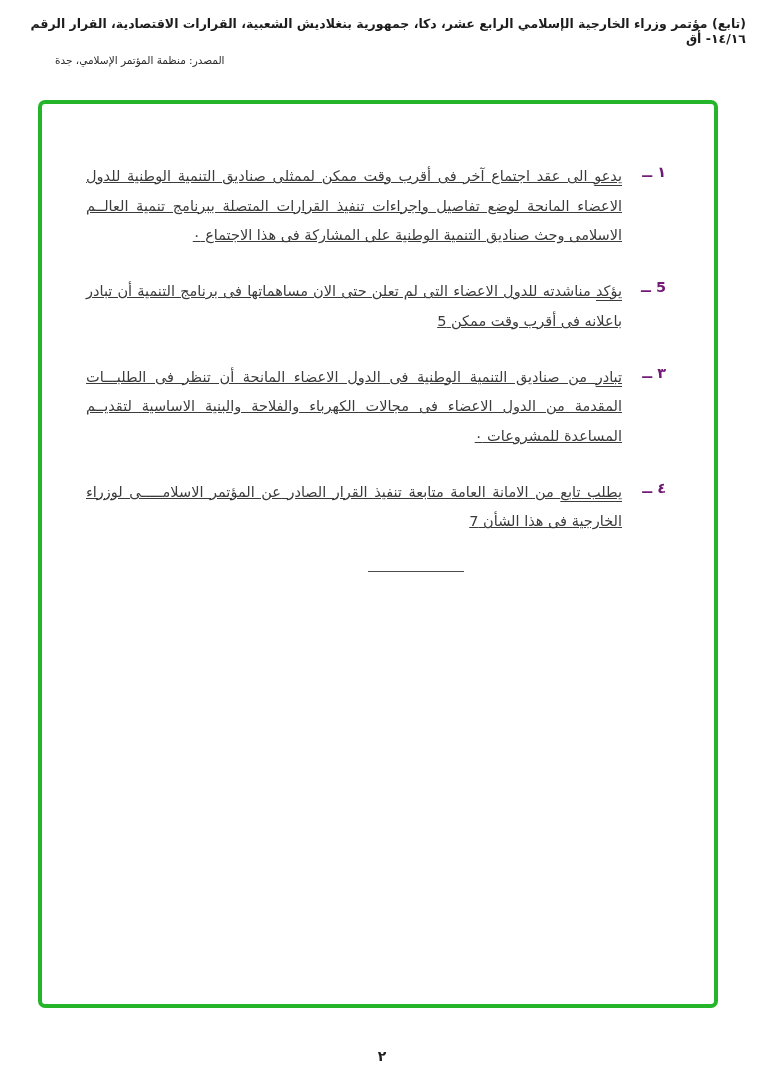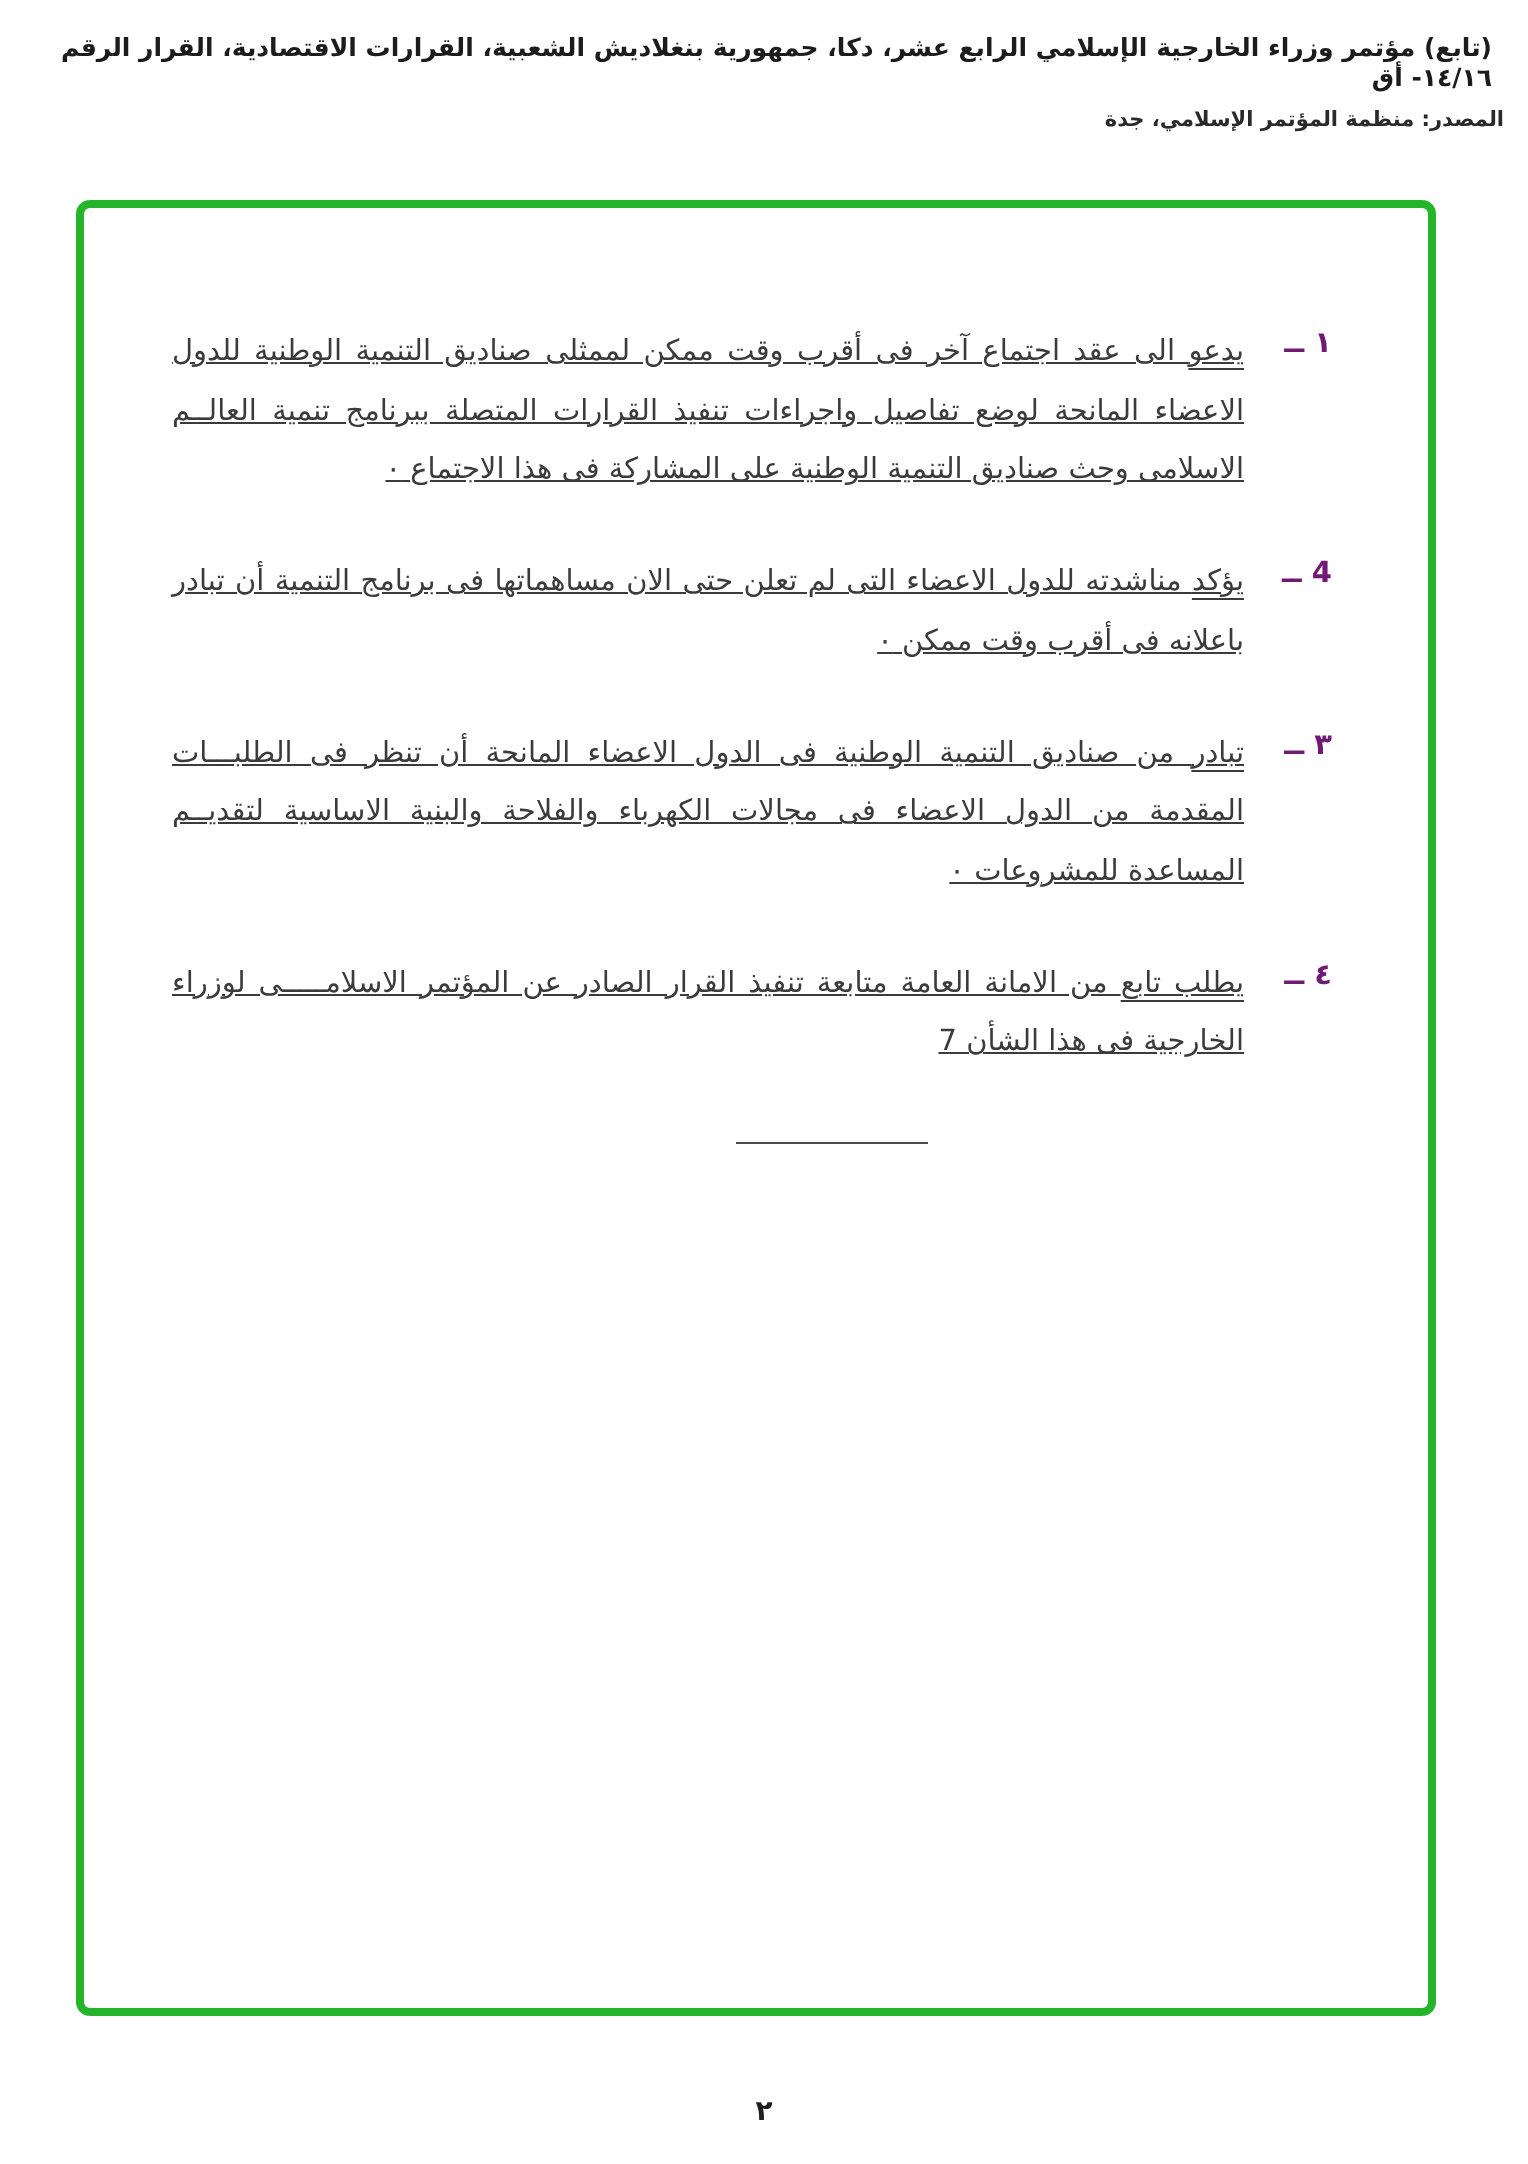--- a/index.html
+++ b/index.html
@@ -21,23 +21,23 @@
   }
   .doc-header .line1 {
     font-size: 12.5px;
     font-weight: bold;
     color: #1c1c1c;
     padding: 0 18px;
     letter-spacing: 0.1px;
   }
   .doc-header .line2 {
     direction: rtl;
-    text-align: right;
+    text-align: left;
     font-size: 10.5px;
-    font-weight: bold;
+    font-weight: normal;
     color: #2a2a2a;
     margin: 8px 12px 0 55px;
   }
   
   .highlight-box {
     position: absolute;
     left: 38px;
     top: 100px;
     width: 680px;
     height: 908px;
@@ -112,22 +112,22 @@
 <div class="highlight-box"></div>
 
 <div class="doc-body">
 
   <div class="resolution-item">
     <div class="item-marker">١ ــ</div>
     <div class="item-text"><span class="keyword">يدعو</span><span> الى عقد اجتماع آخر فى أقرب وقت ممكن لممثلى صناديق التنمية الوطنية للدول الاعضاء المانحة لوضع تفاصيل واجراءات تنفيذ القرارات المتصلة ببرنامج تنمية العالــم الاسلامى وحث صناديق التنمية الوطنية على المشاركة فى هذا الاجتماع ٠</span></div>
   </div>
 
   <div class="resolution-item">
-    <div class="item-marker">4 ــ</div>
-    <div class="item-text"><span class="keyword">يؤكد</span><span> مناشدته للدول الاعضاء التى لم تعلن حتى الان مساهماتها فى برنامج التنمية أن تبادر باعلانه فى أقرب وقت ممكن ٠</span></div>
+    <div class="item-marker">5 ــ</div>
+    <div class="item-text"><span class="keyword">يؤكد</span><span> مناشدته للدول الاعضاء التى لم تعلن حتى الان مساهماتها فى برنامج التنمية أن تبادر باعلانه فى أقرب وقت ممكن 5</span></div>
   </div>
 
   <div class="resolution-item">
     <div class="item-marker">٣ ــ</div>
     <div class="item-text"><span class="keyword">تبادر</span><span> من صناديق التنمية الوطنية فى الدول الاعضاء المانحة أن تنظر فى الطلبـــات المقدمة من الدول الاعضاء فى مجالات الكهرباء والفلاحة والبنية الاساسية لتقديــم المساعدة للمشروعات ٠</span></div>
   </div>
 
   <div class="resolution-item">
     <div class="item-marker">٤ ــ</div>
     <div class="item-text"><span class="keyword">يطلب تابع</span><span> من الامانة العامة متابعة تنفيذ القرار الصادر عن المؤتمر الاسلامـــــى لوزراء الخارجية فى هذا الشأن 7</span></div>

